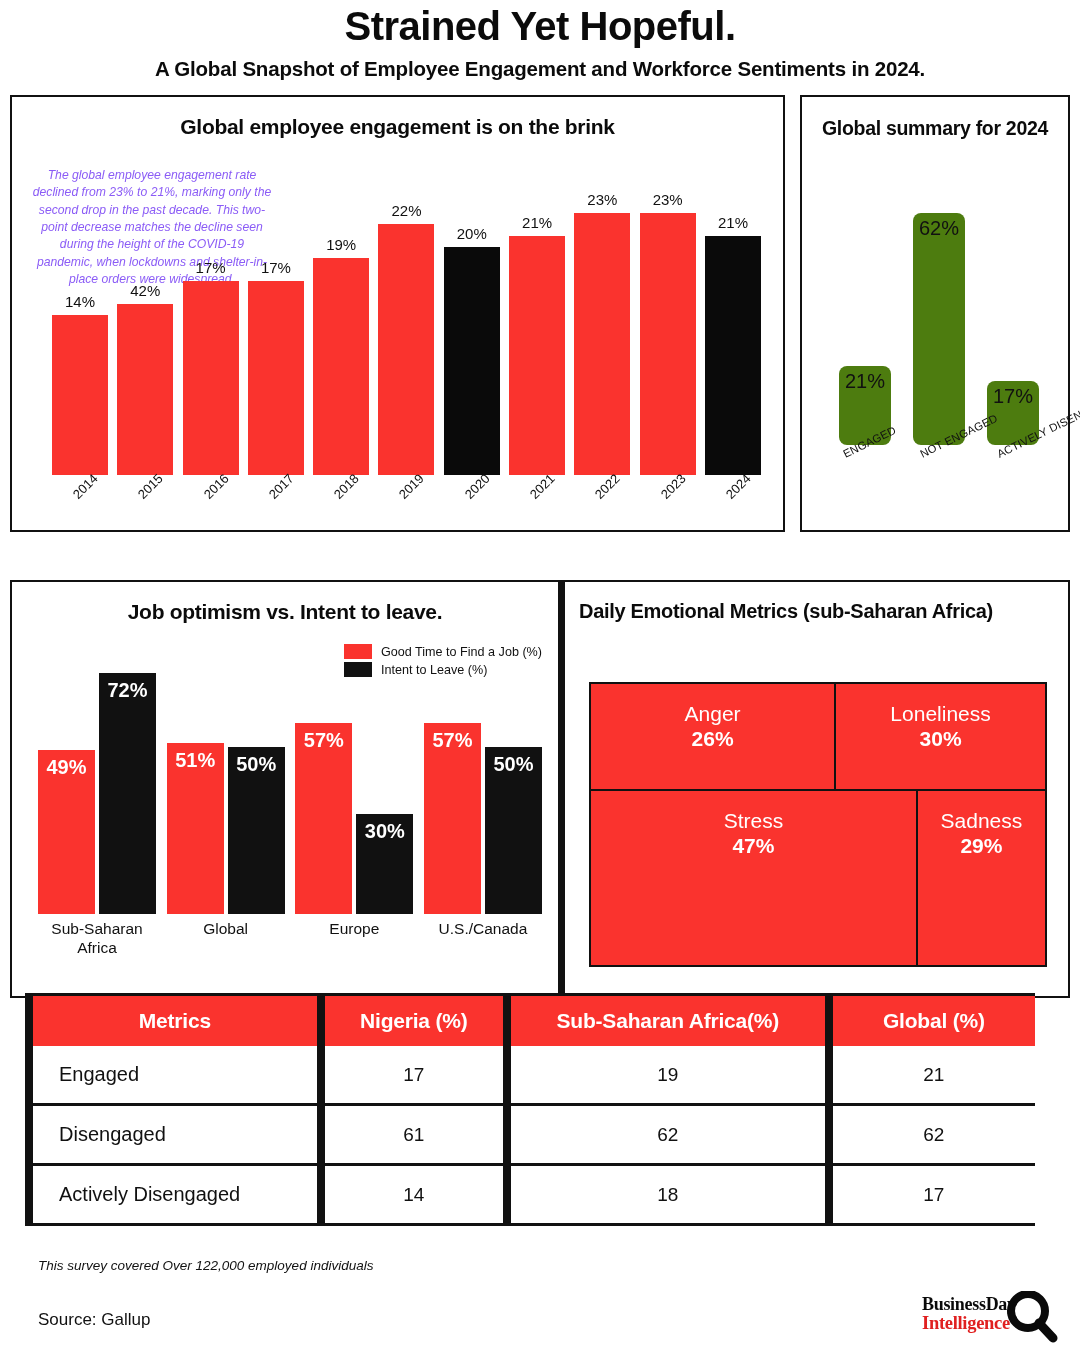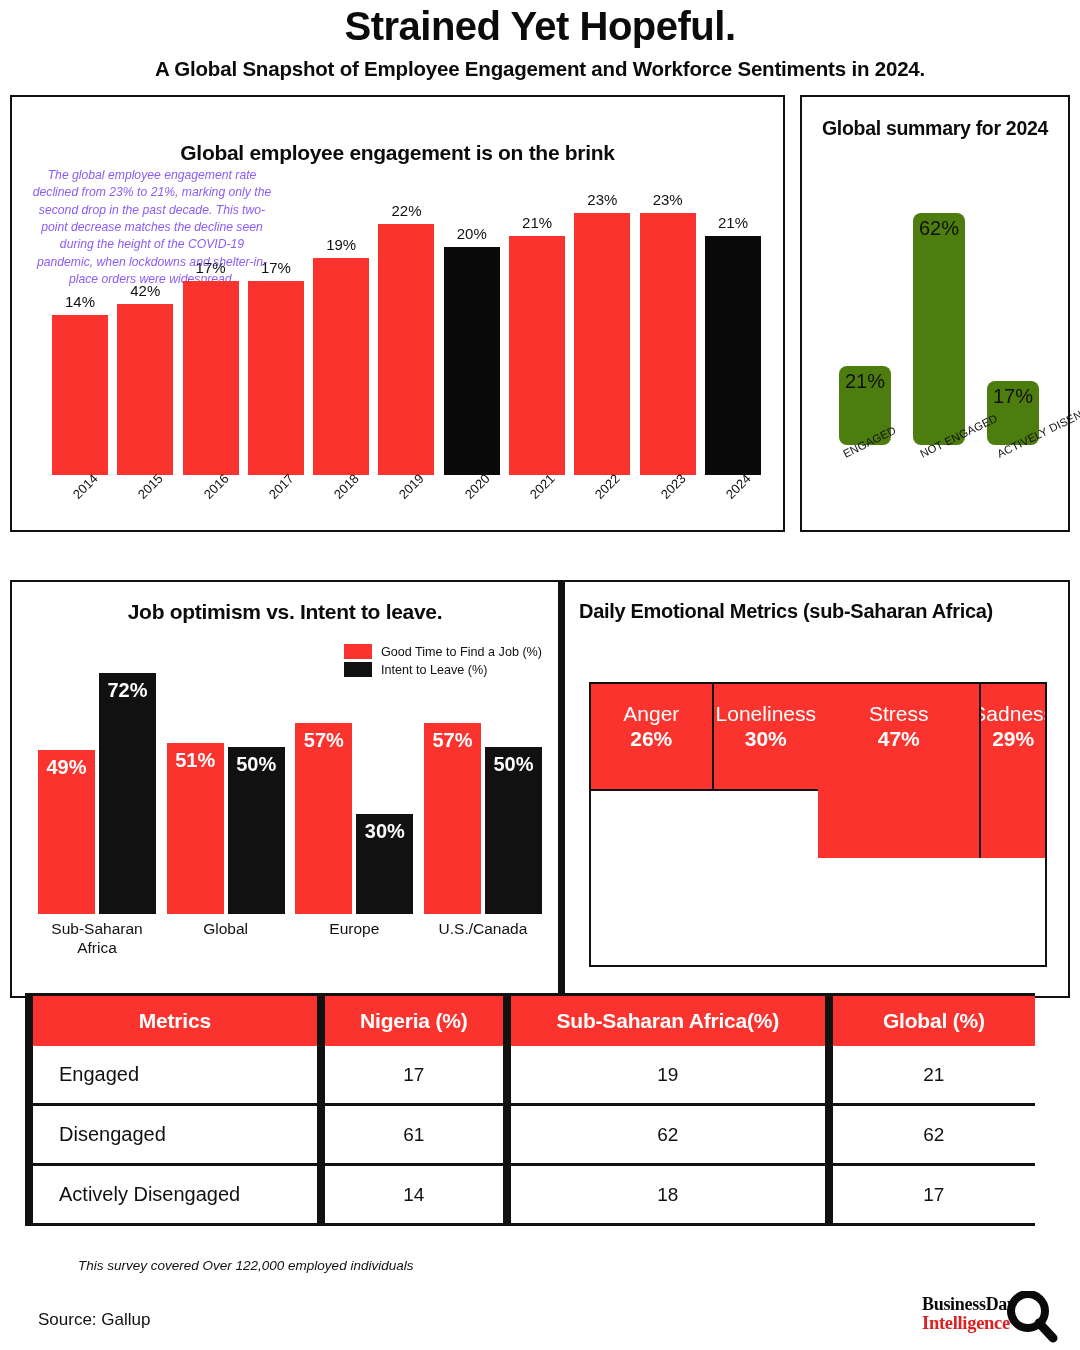--- a/index.html
+++ b/index.html
@@ -33,21 +33,21 @@
     position: absolute; left: 10px; top: 552px; width: 1060px; height: 418px;
     border: 2px solid #111; display: flex; background: #fff; margin-top: 28px;
   }
   #panel-optimism { width: 553px; height: 100%; position: relative; border-right: 7px solid #111; }
   #panel-emotion  { flex: 1; height: 100%; position: relative; }
 
   .panel-title {
     text-align: center; font-size: 21px; font-weight: bold;
     color: #0b0b0b; letter-spacing: -0.3px;
   }
-  #panel-trend .panel-title { margin-top: 44px; }
+  #panel-trend .panel-title { margin-top: 18px; }
   #panel-summary .panel-title { margin-top: 20px; line-height: 1.22; font-size: 19.5px; }
   #panel-optimism .panel-title { margin-top: 18px; font-size: 21px; }
   #panel-emotion .panel-title { margin-top: 18px; font-size: 20px; text-align: left; padding-left: 14px; }
 
   
   .annotation {
     position: absolute; left: 20px; top: 70px; width: 240px;
     font-style: italic; font-size: 12.2px; line-height: 1.42;
     text-align: center; color: #8b5cf6;
   }
@@ -114,21 +114,21 @@
   }
   .opt-labels {
     position: absolute; left: 26px; right: 16px; top: 338px;
     display: flex; justify-content: space-between;
   }
   .opt-lab { font-size: 15.5px; color: #111; text-align: center; width: 118px; line-height: 1.2; }
 
   
   .treemap {
     position: absolute; left: 24px; right: 21px; top: 100px; height: 285px;
-    border: 2px solid #111; display: flex; flex-direction: row;
+    border: 2px solid #111; display: flex; flex-direction: column;
   }
   .tm-row { display: flex; width: 100%; }
   .tm-row.top { height: 38%; }
   .tm-row.bottom { height: 62%; }
   .tm-cell {
     background: #fa332e; color: #fff; display: flex;
     flex-direction: column; align-items: center; padding-top: 18px;
     border-right: 2px solid #111; border-bottom: 2px solid #111;
     overflow: hidden;
   }
@@ -151,21 +151,21 @@
   }
   tbody tr:last-child td { border-bottom: 3px solid #111; }
   td.metric-name { text-align: left; padding-left: 26px; font-size: 20px; }
   .col-div { border-right: 8px solid #111; }
   .col-first { border-left: 8px solid #111; }
   table { border-top: 3px solid #111; }
 
   
   .note {
     position: absolute; left: 38px; top: 1258px;
-    font-size: 13.5px; font-style: italic; color: #111; margin-left: 40px;
+    font-size: 13.5px; font-style: italic; color: #111;
   }
   .source {
     position: absolute; left: 38px; top: 1310px;
     font-size: 17px; color: #111;
   }
   .logo { position: absolute; right: 18px; top: 1291px; width: 140px; height: 52px; }
   .logo-text { position: absolute; left: 0; top: 4px; line-height: 1.0; }
   .logo-l1 {
     font-family: "Liberation Serif", serif; font-weight: bold;
     font-size: 18px; color: #0a0a0a; letter-spacing: -0.3px;

